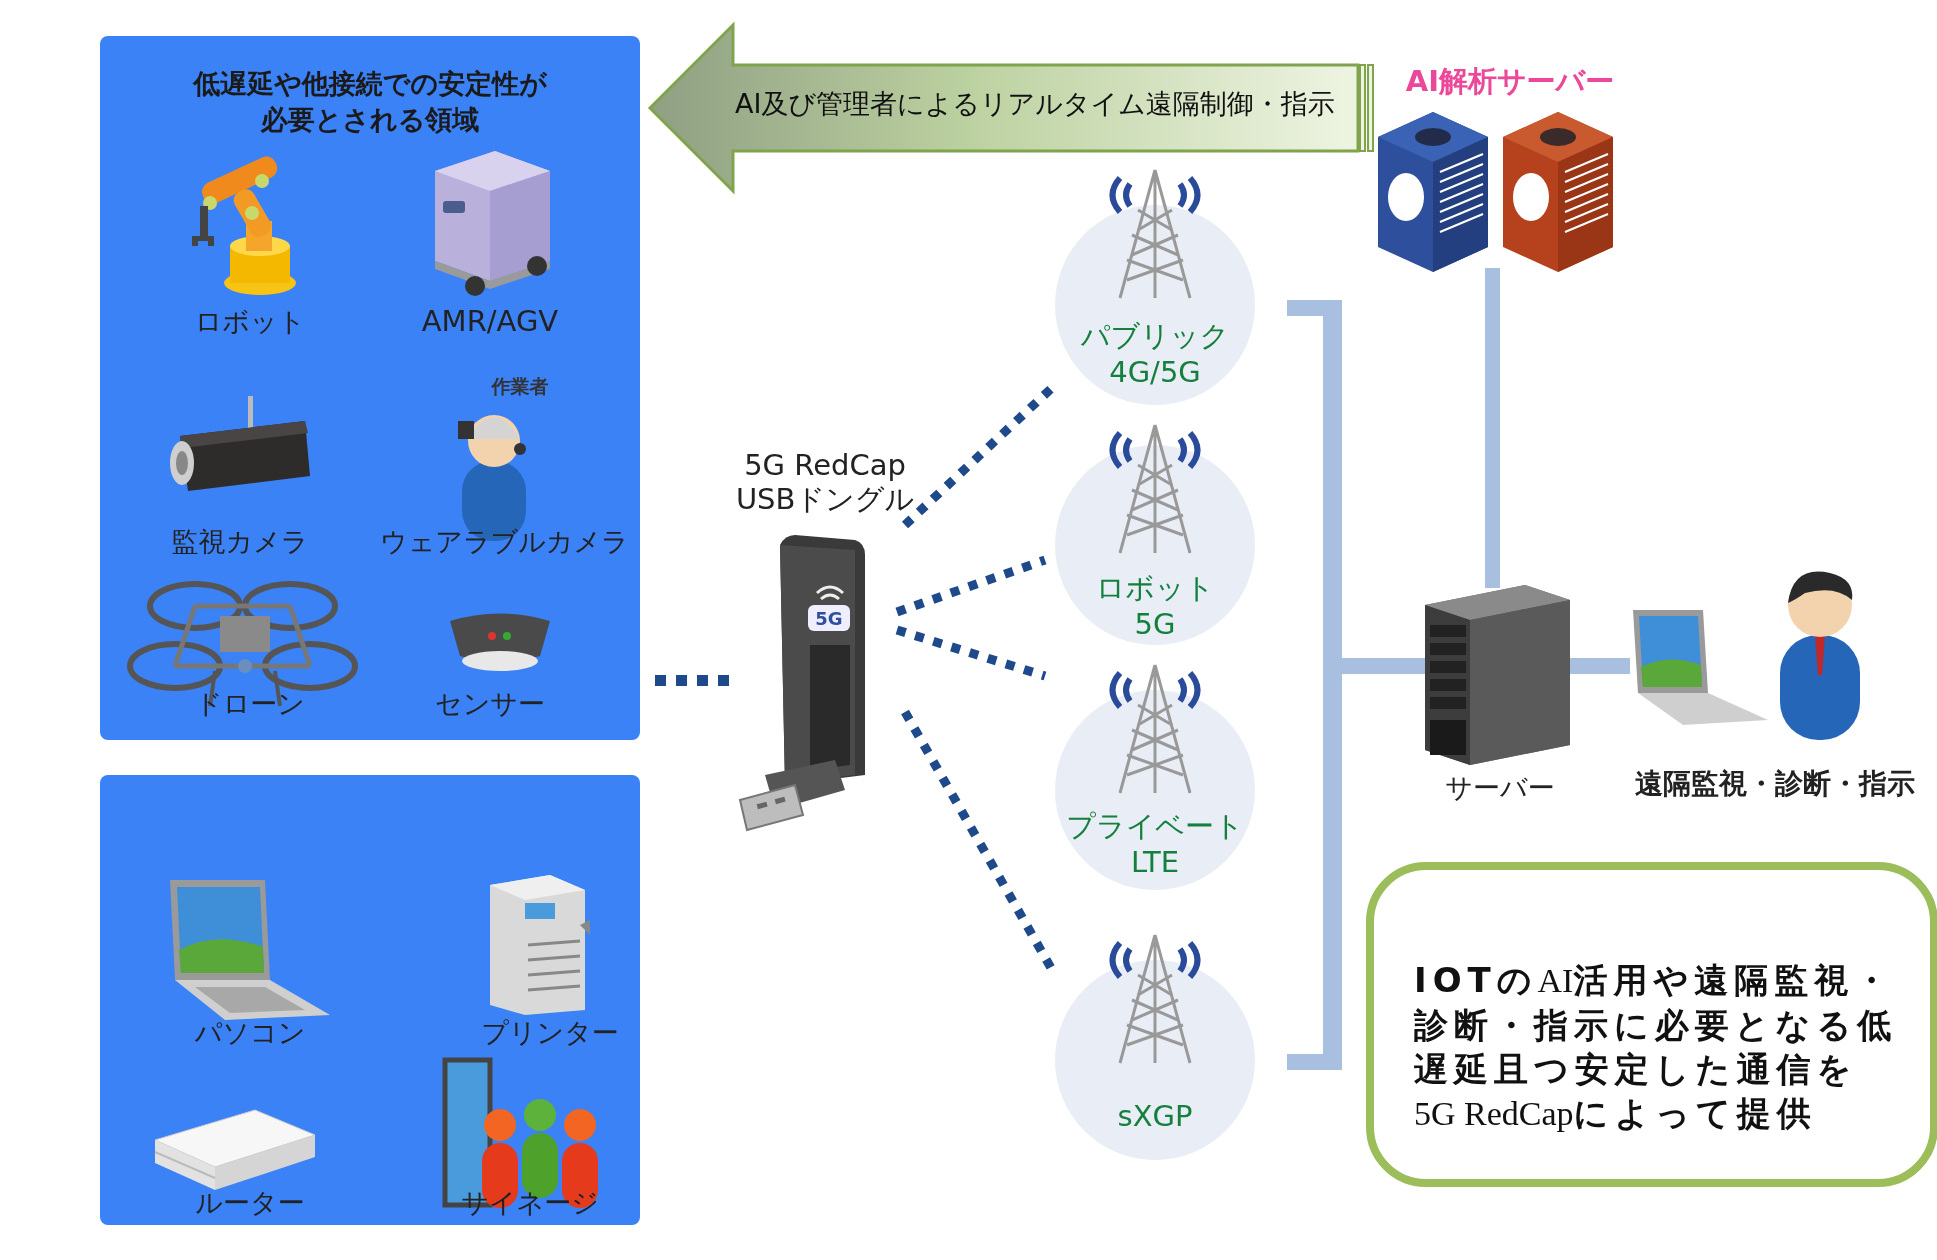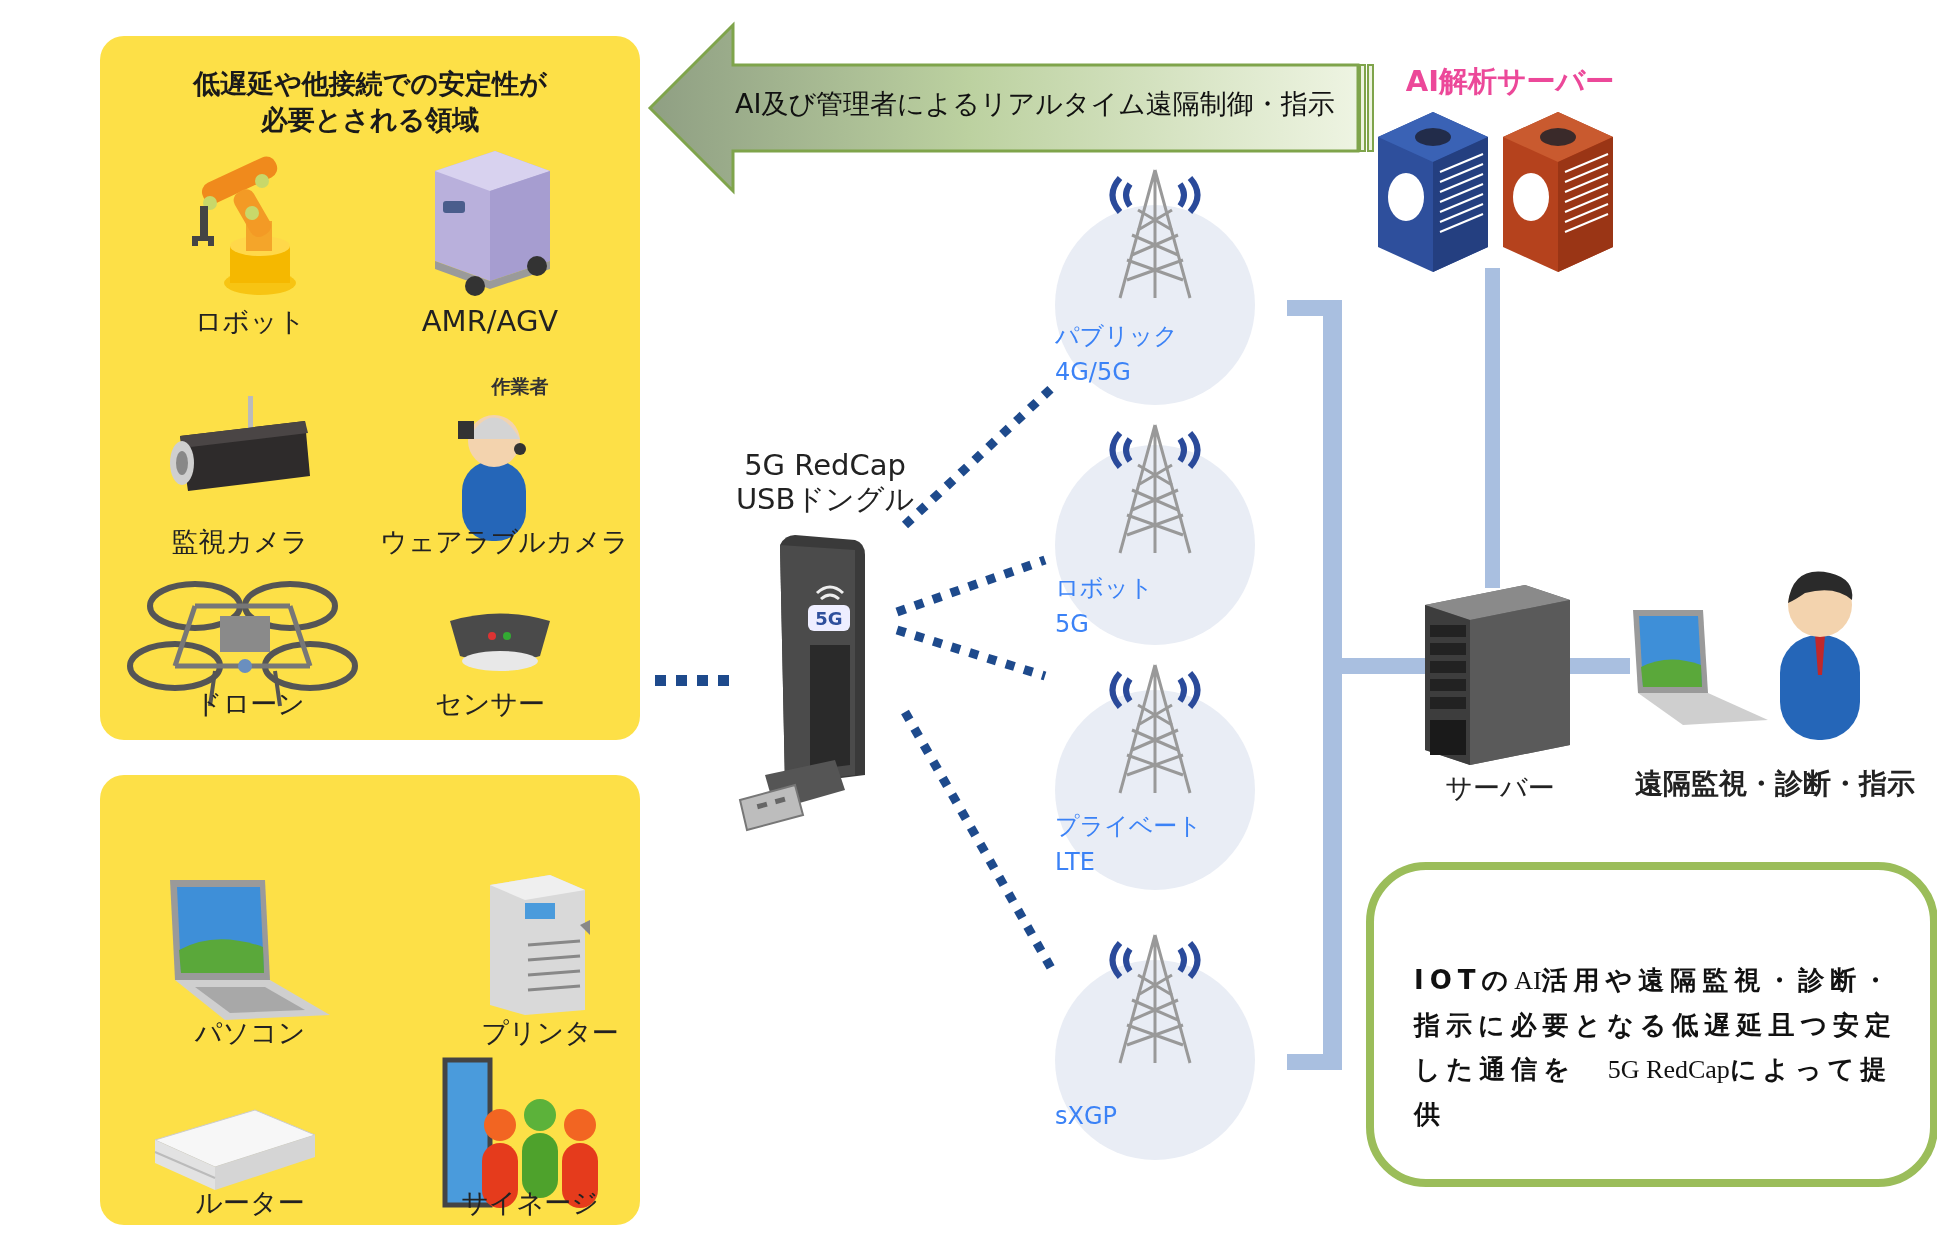--- a/index.html
+++ b/index.html
@@ -1,27 +1,27 @@
 <!DOCTYPE html>
 <html><head>
 <meta charset="utf-8">
 <style>
   html,body{margin:0;padding:0;background:#ffffff;}
   body{width:1937px;height:1260px;position:relative;overflow:hidden;
        font-family:"DejaVu Sans","Liberation Sans",sans-serif;color:#222;}
   .abs{position:absolute;}
-  .panel{position:absolute;background:#fde047;border-radius:24px;}
+  .panel{position:absolute;background:#3b82f6;border-radius:8px;}
   .ptitle{position:absolute;left:0;right:0;text-align:center;font-weight:bold;font-size:27px;line-height:36px;color:#1a1a1a;}
   .lbl{position:absolute;text-align:center;font-size:27px;color:#222;white-space:nowrap;}
   .small{font-size:19px;font-weight:bold;color:#333;}
   .circle{position:absolute;width:200px;height:200px;border-radius:50%;background:#e9edf5;}
-  .tlabel{position:absolute;width:200px;font-size:24px;line-height:36px;color:#3b82f6;}
+  .tlabel{position:absolute;width:200px;text-align:center;font-size:29px;line-height:36px;color:#15803d;}
   .conn{position:absolute;background:#a9bfe0;}
   .greenbox{position:absolute;left:1366px;top:862px;width:556px;height:309px;border:8px solid #9bbd5a;border-radius:60px;background:#fff;}
-  .gtext{position:absolute;left:40px;top:88px;width:490px;font-size:26px;line-height:44px;font-weight:bold;color:#111;letter-spacing:6px;
+  .gtext{position:absolute;left:40px;top:88px;width:490px;font-size:34px;line-height:44px;font-weight:bold;color:#111;letter-spacing:6px;
          font-family:"DejaVu Sans","Liberation Sans",sans-serif;}
   .gtext .serif{font-family:"Liberation Serif","DejaVu Serif",serif;font-weight:normal;letter-spacing:0;}
   svg{position:absolute;overflow:visible;}
 </style>
 </head>
 <body>
 
 <div class="panel" style="left:100px;top:36px;width:540px;height:704px;">
   <div class="ptitle" style="top:30px;">
     <div>低遅延や他接続での安定性が</div>

